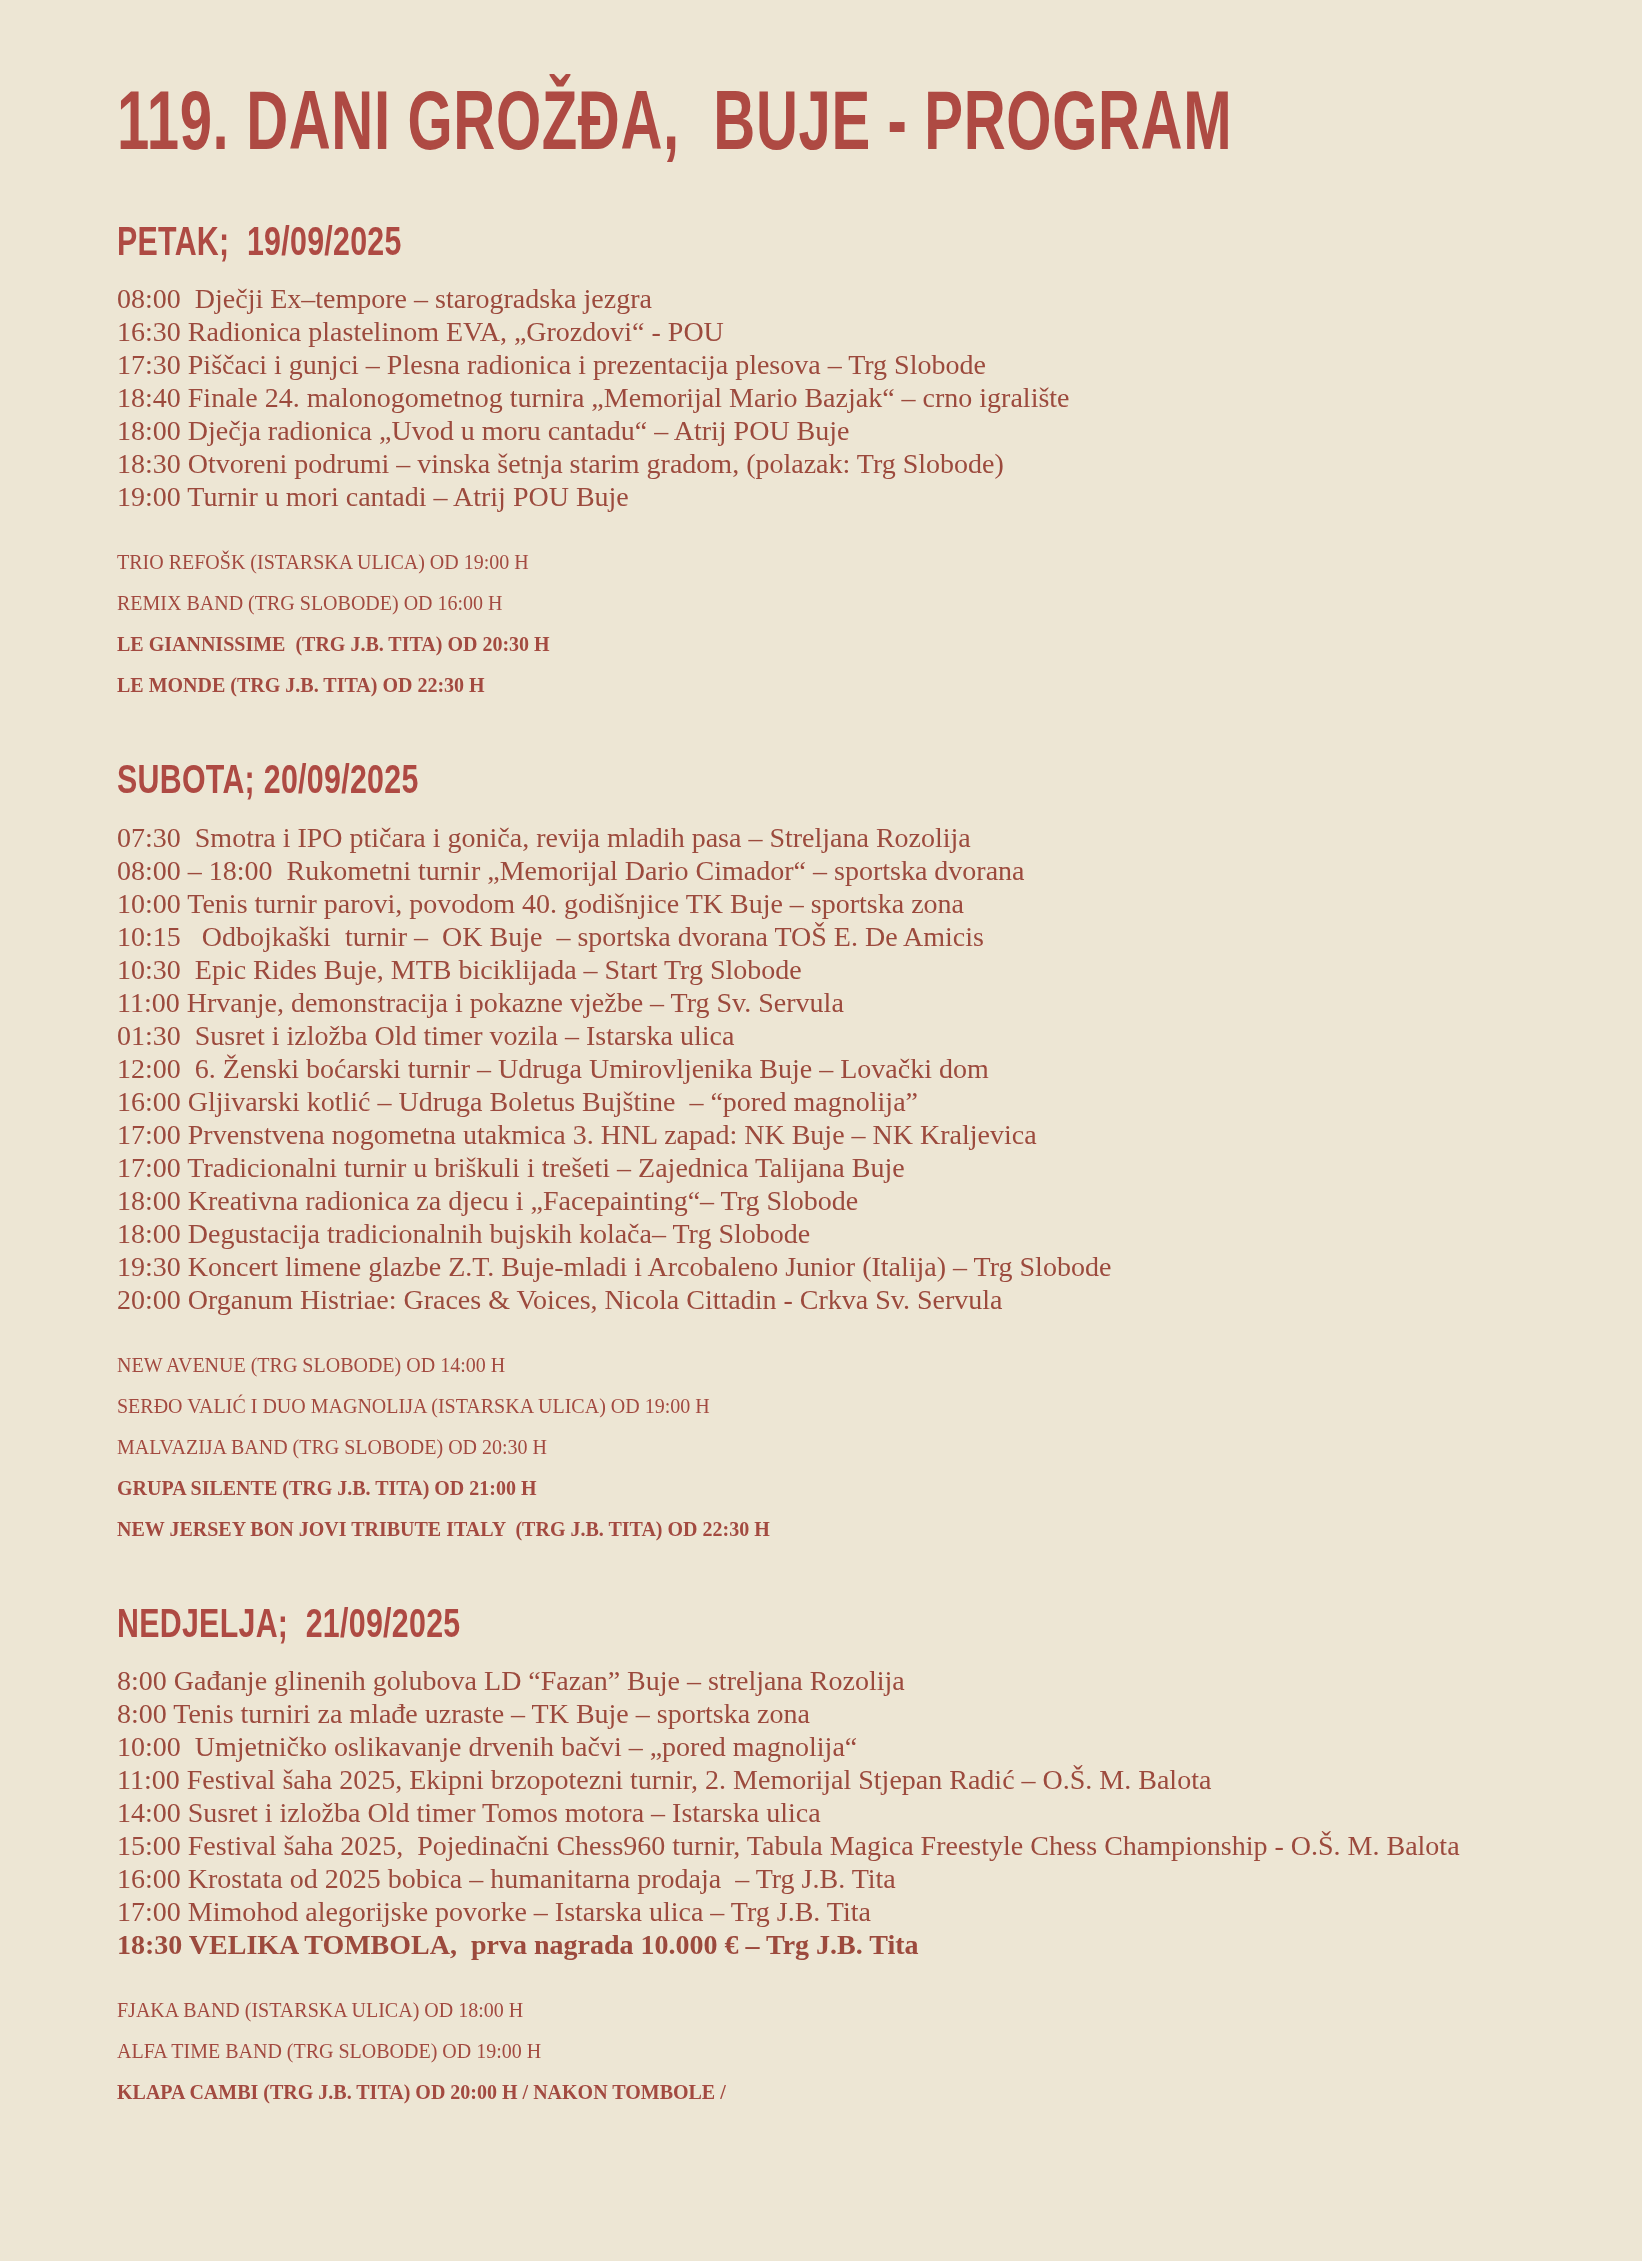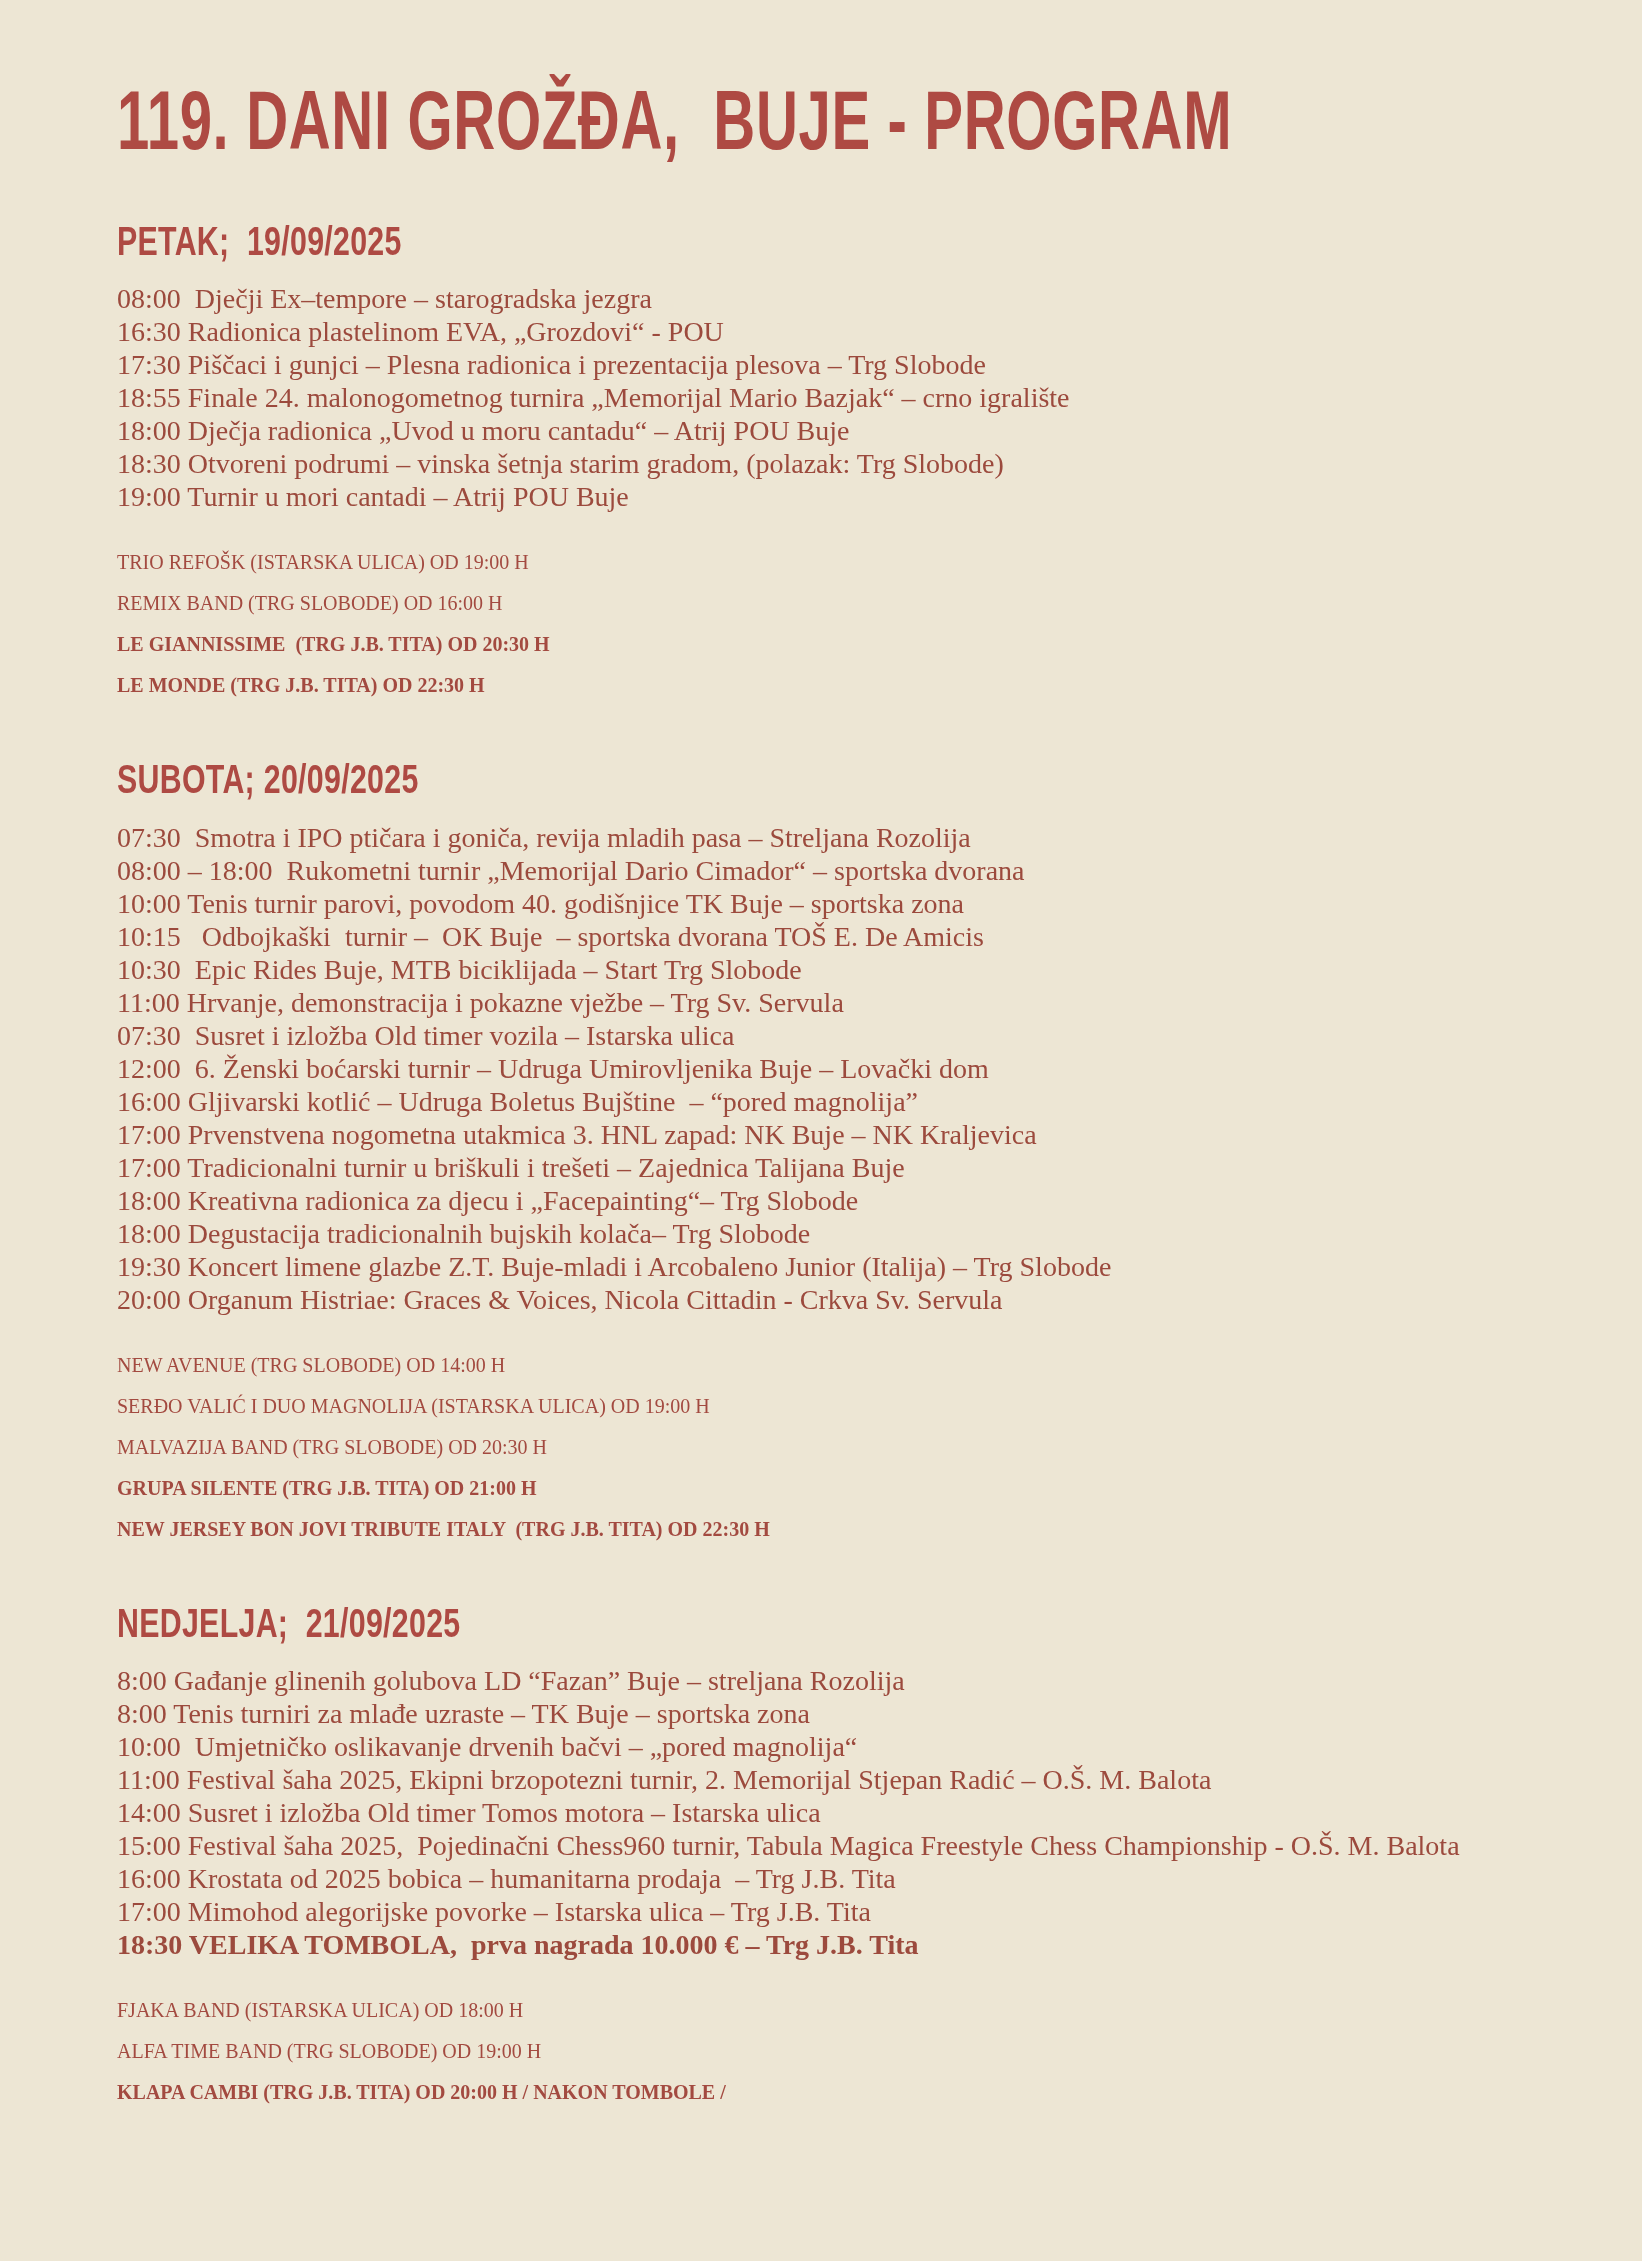--- a/index.html
+++ b/index.html
@@ -75,21 +75,21 @@
 
 <div class="page">
   <h1 class="title">119. DANI GROŽĐA,  BUJE - PROGRAM</h1>
   <div id="sections">
   <section class="section">
     <h2 class="day-heading">PETAK;  19/09/2025</h2>
     <ul class="events">
           <li class="event">08:00  Dječji Ex–tempore – starogradska jezgra</li>
           <li class="event">16:30 Radionica plastelinom EVA, „Grozdovi“ - POU</li>
           <li class="event">17:30 Piščaci i gunjci – Plesna radionica i prezentacija plesova – Trg Slobode</li>
-          <li class="event">18:55 Finale 24. malonogometnog turnira „Memorijal Mario Bazjak“ – crno igralište</li>
+          <li class="event">18:40 Finale 24. malonogometnog turnira „Memorijal Mario Bazjak“ – crno igralište</li>
           <li class="event">18:00 Dječja radionica „Uvod u moru cantadu“ – Atrij POU Buje</li>
           <li class="event">18:30 Otvoreni podrumi – vinska šetnja starim gradom, (polazak: Trg Slobode)</li>
           <li class="event">19:00 Turnir u mori cantadi – Atrij POU Buje</li>
         </ul>
     <ul class="performances">
           <li class="performance">TRIO REFOŠK (ISTARSKA ULICA) OD 19:00 H</li>
           <li class="performance">REMIX BAND (TRG SLOBODE) OD 16:00 H</li>
           <li class="performance bold">LE GIANNISSIME  (TRG J.B. TITA) OD 20:30 H</li>
           <li class="performance bold">LE MONDE (TRG J.B. TITA) OD 22:30 H</li>
         </ul>
@@ -97,21 +97,21 @@
 
   <section class="section">
     <h2 class="day-heading">SUBOTA; 20/09/2025</h2>
     <ul class="events">
           <li class="event">07:30  Smotra i IPO ptičara i goniča, revija mladih pasa – Streljana Rozolija</li>
           <li class="event">08:00 – 18:00  Rukometni turnir „Memorijal Dario Cimador“ – sportska dvorana</li>
           <li class="event">10:00 Tenis turnir parovi, povodom 40. godišnjice TK Buje – sportska zona</li>
           <li class="event">10:15   Odbojkaški  turnir –  OK Buje  – sportska dvorana TOŠ E. De Amicis</li>
           <li class="event">10:30  Epic Rides Buje, MTB biciklijada – Start Trg Slobode</li>
           <li class="event">11:00 Hrvanje, demonstracija i pokazne vježbe – Trg Sv. Servula</li>
-          <li class="event">07:30  Susret i izložba Old timer vozila – Istarska ulica</li>
+          <li class="event">01:30  Susret i izložba Old timer vozila – Istarska ulica</li>
           <li class="event">12:00  6. Ženski boćarski turnir – Udruga Umirovljenika Buje – Lovački dom</li>
           <li class="event">16:00 Gljivarski kotlić – Udruga Boletus Bujštine  – “pored magnolija”</li>
           <li class="event">17:00 Prvenstvena nogometna utakmica 3. HNL zapad: NK Buje – NK Kraljevica</li>
           <li class="event">17:00 Tradicionalni turnir u briškuli i trešeti – Zajednica Talijana Buje</li>
           <li class="event">18:00 Kreativna radionica za djecu i „Facepainting“– Trg Slobode</li>
           <li class="event">18:00 Degustacija tradicionalnih bujskih kolača– Trg Slobode</li>
           <li class="event">19:30 Koncert limene glazbe Z.T. Buje-mladi i Arcobaleno Junior (Italija) – Trg Slobode</li>
           <li class="event">20:00 Organum Histriae: Graces &amp; Voices, Nicola Cittadin - Crkva Sv. Servula</li>
         </ul>
     <ul class="performances">

